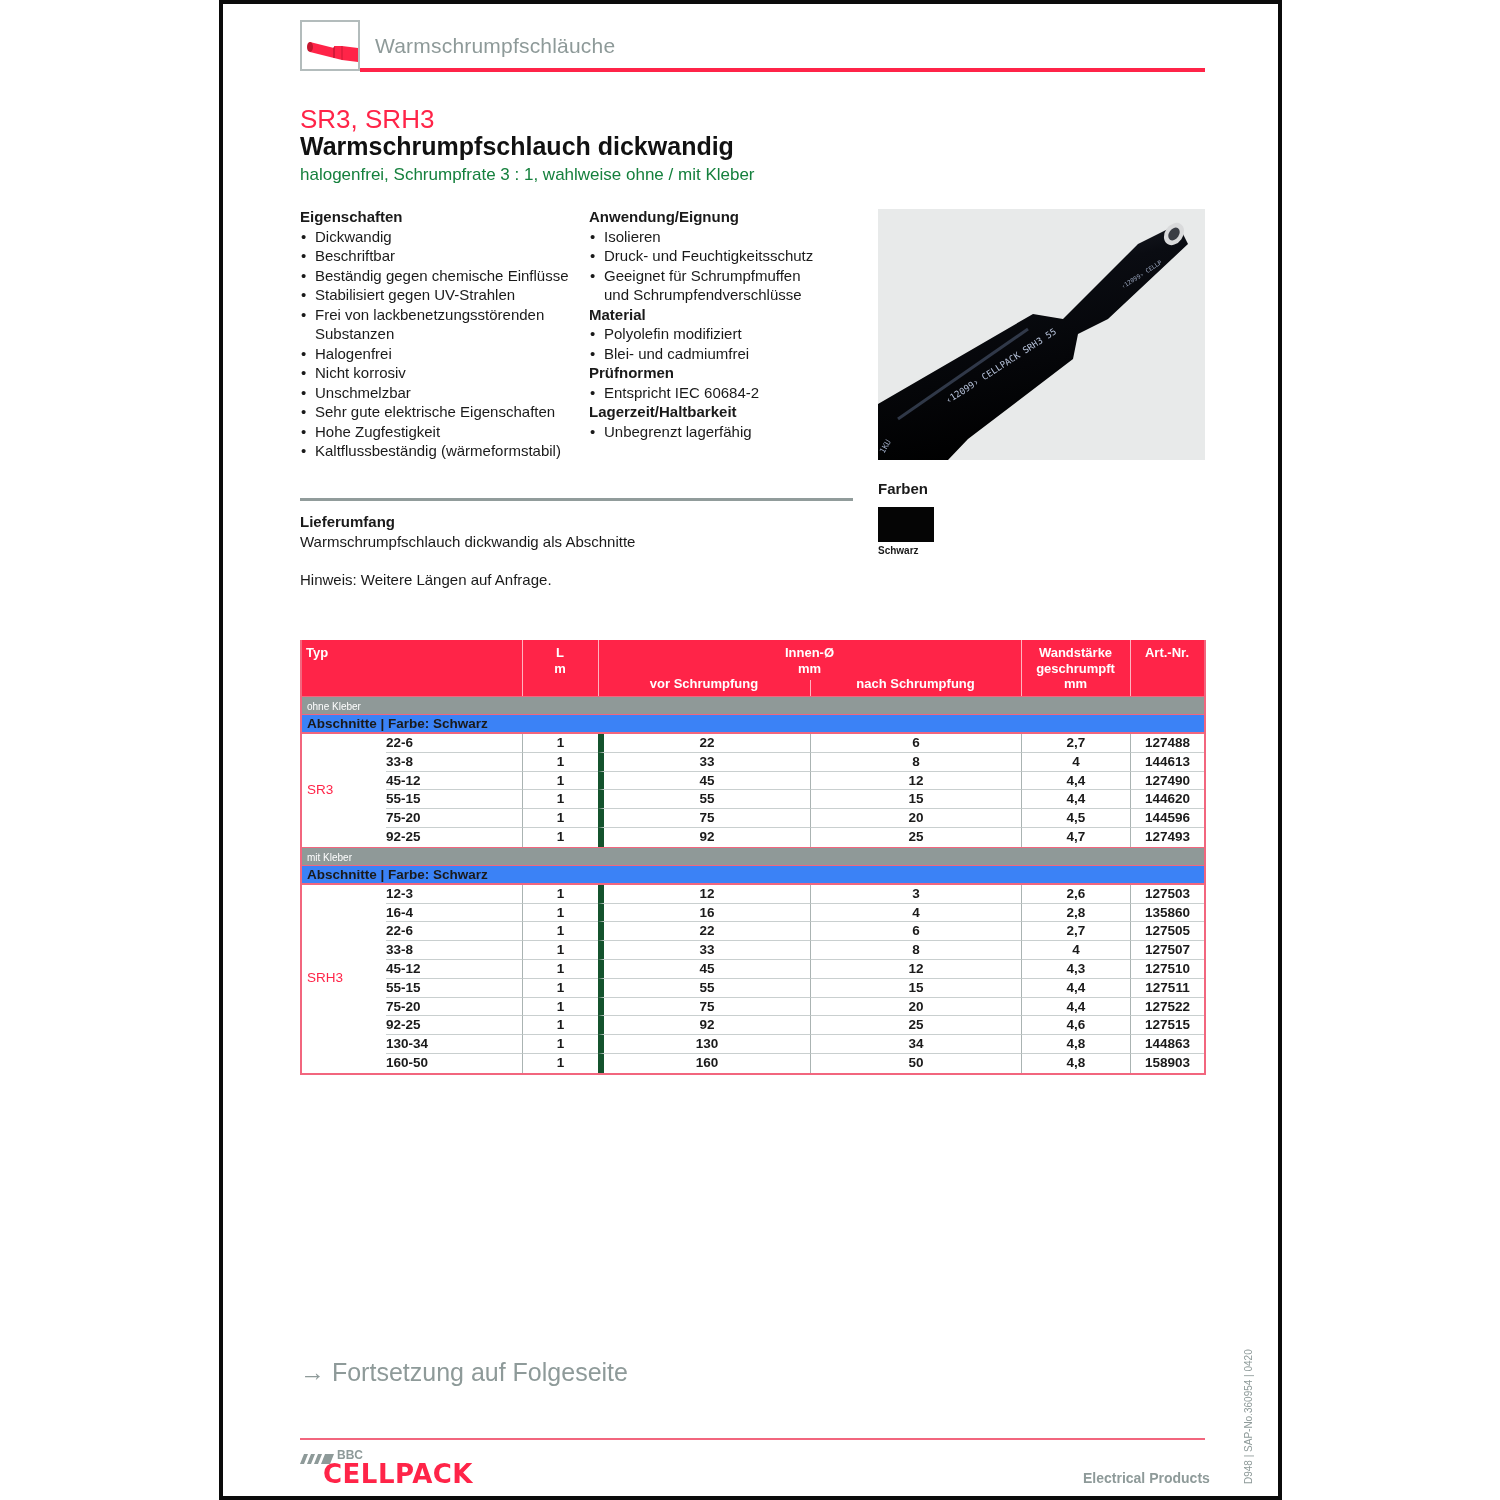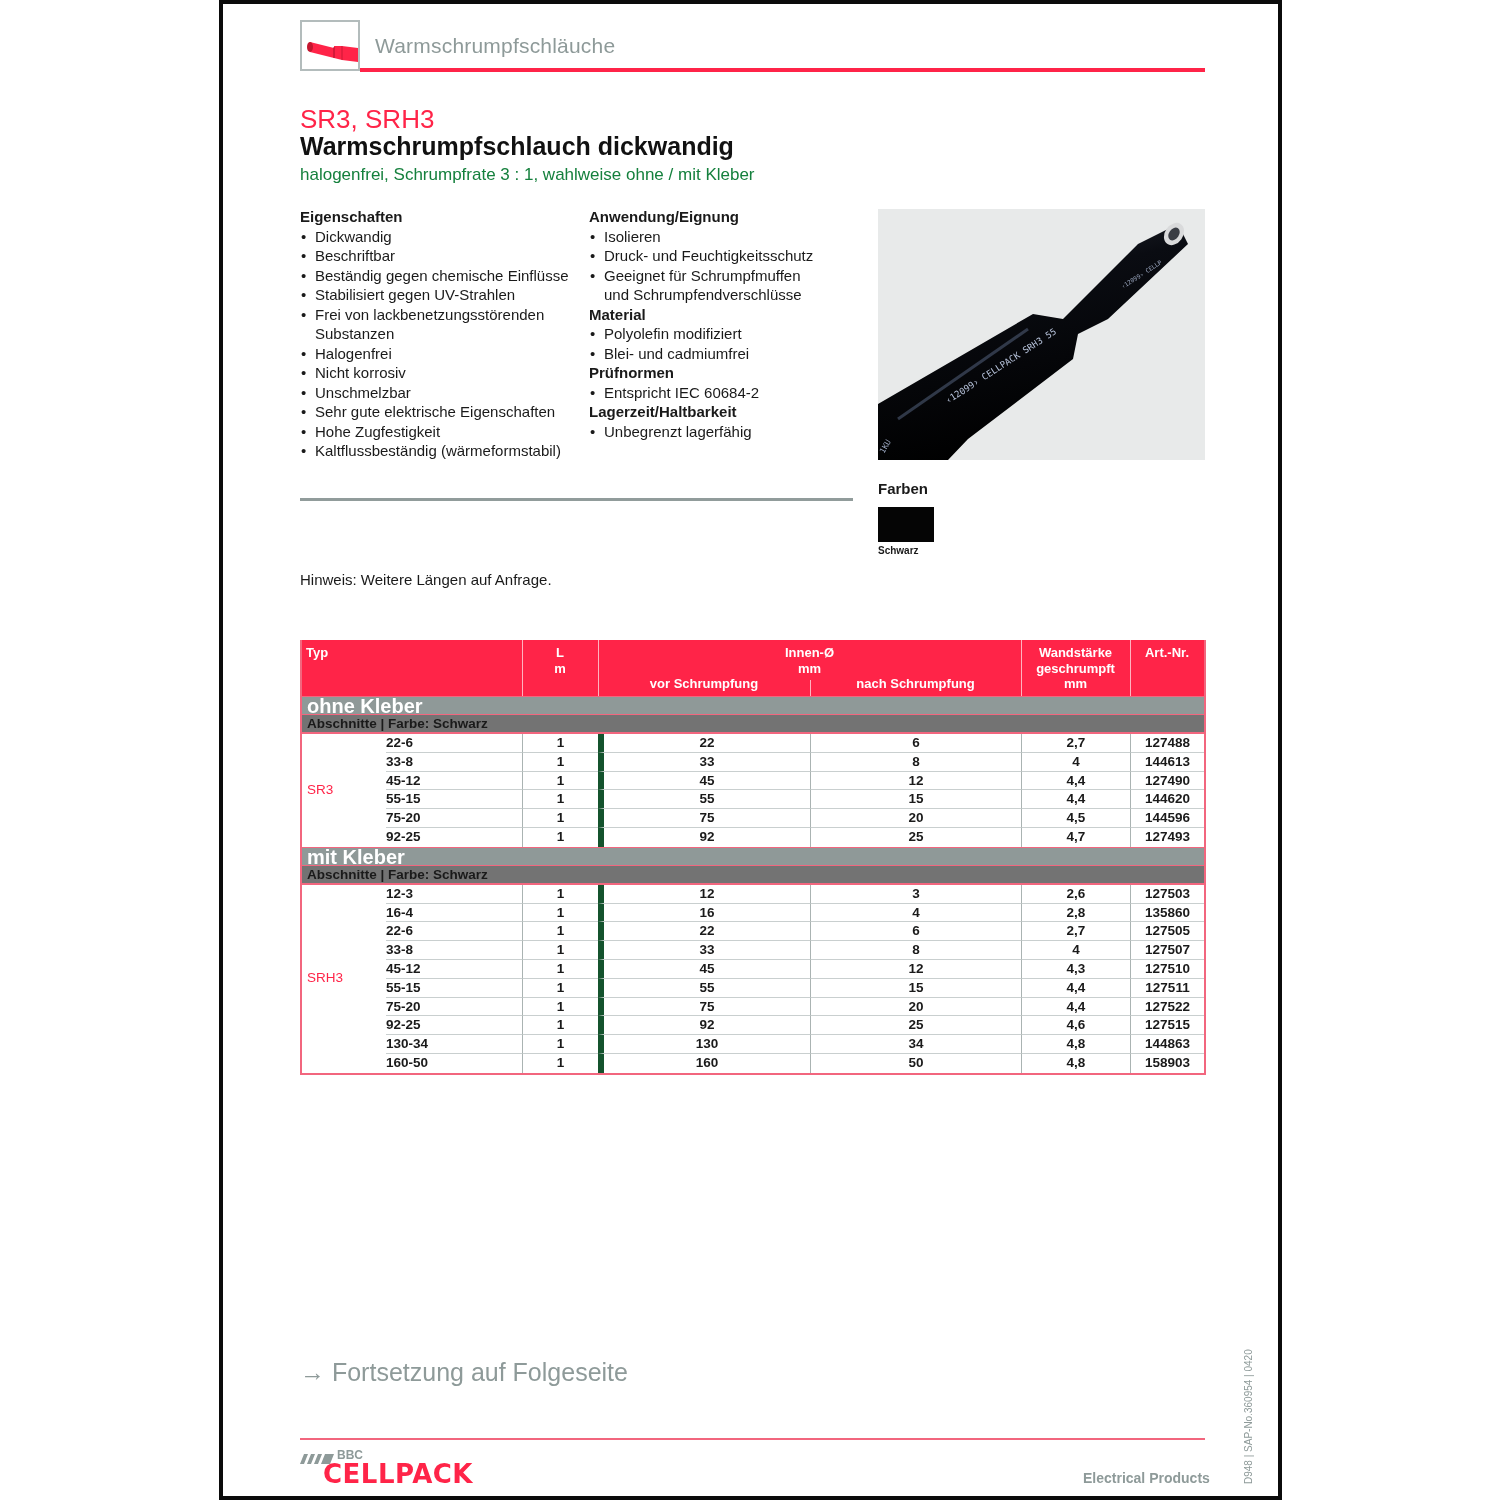--- a/index.html
+++ b/index.html
@@ -44,22 +44,22 @@
 
   .farben-label { left: 655px; top: 476px; font-size: 15px; font-weight: bold; }
   .swatch { left: 655px; top: 503px; width: 56px; height: 35px; background: #050505; }
   .swatch-label { left: 655px; top: 541px; font-size: 10px; font-weight: bold; }
 
   
   .tbl { left: 77px; top: 636px; width: 906px; border: 2px solid #f2667e; border-top: none; }
   .thead { position: relative; height: 56px; background: #ff2448; color: #ffffff; font-weight: bold; font-size: 13px; }
   .thead .th { position: absolute; top: 5px; text-align: center; line-height: 15.5px; }
   .thead .vline { position: absolute; top: 0; width: 1px; height: 56px; background: #ffb3bf; }
-  .band-dark { height: 19px; background: #8f9998; color: #fff; font-weight: bold; font-size: 20px; padding-left: 5px; line-height: 19px; border-top: 1px solid #f2667e; border-bottom: 1px solid #f2667e; }
-  .band-light { height: 19px; background: #737373; color: #1a1a1a; font-weight: bold; font-size: 13.5px; padding-left: 5px; line-height: 18px; border-bottom: 2px solid #f2667e; }
+  .band-dark { height: 19px; background: #8f9998; color: #fff; font-weight: normal; font-size: 10px; padding-left: 5px; line-height: 19px; border-top: 1px solid #f2667e; border-bottom: 1px solid #f2667e; }
+  .band-light { height: 19px; background: #3b82f6; color: #1a1a1a; font-weight: bold; font-size: 13.5px; padding-left: 5px; line-height: 18px; border-bottom: 2px solid #f2667e; }
   .group { position: relative; }
   .group-label { position: absolute; left: 5px; color: #ff2448; font-weight: normal; font-size: 13.5px; }
   .row { position: relative; height: 18.8px; font-size: 13.5px; font-weight: bold; }
   .row .c { position: absolute; top: 0; height: 18.8px; line-height: 18.8px; border-bottom: 1px solid #c9cfcf; }
   .row.last .c { border-bottom: none; }
   .row .c.typ { left: 84px; width: 136px; padding-left: 0; }
   .row .c.l { left: 220px; width: 76px; text-align: center; border-left: 1px solid #aab3b2; }
   .row .c.vor { left: 296px; width: 212px; text-align: center; border-left: 6px solid #14532d; }
   .row .c.nach { left: 508px; width: 211px; text-align: center; border-left: 1px solid #aab3b2; }
   .row .c.wand { left: 719px; width: 109px; text-align: center; border-left: 1px solid #aab3b2; }
@@ -152,20 +152,24 @@
       <text x="245" y="80" fill="#9aa6bf" font-size="6" font-family="DejaVu Sans Mono, monospace" transform="rotate(-33 245 80)">‹12099› CELLP</text>
       <text x="6" y="245" fill="#9aa6bf" font-size="8" font-family="DejaVu Sans Mono, monospace" transform="rotate(-60 6 245)">1KU</text>
     </svg>
   </div>
 
   <div class="abs farben-label">Farben</div>
   <div class="abs swatch"></div>
   <div class="abs swatch-label">Schwarz</div>
 
   <div class="abs gray-rule"></div>
+  <div class="abs liefer">
+    <h4>Lieferumfang</h4>
+    <div>Warmschrumpfschlauch dickwandig als Abschnitte</div>
+  </div>
   <div class="abs hinweis">Hinweis: Weitere Längen auf Anfrage.</div>
 
   <div class="abs tbl">
     <div class="thead">
       <div class="th" style="left:4px;text-align:left;">Typ</div>
       <div class="vline" style="left:220px;"></div>
       <div class="th" style="left:220px;width:76px;">
         <div>L</div>
         <div>m</div>
       </div>

